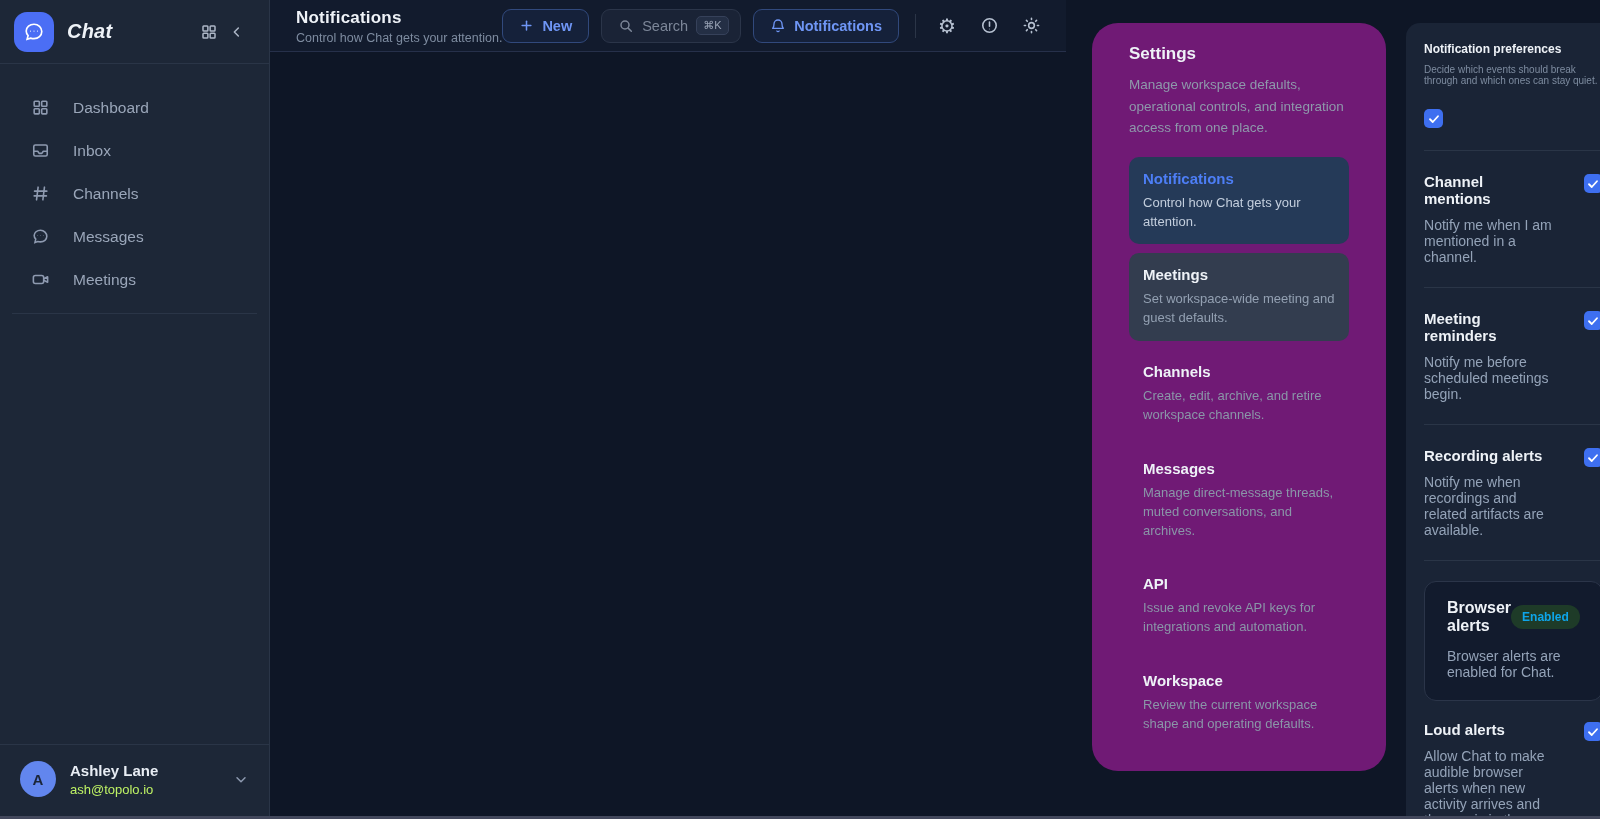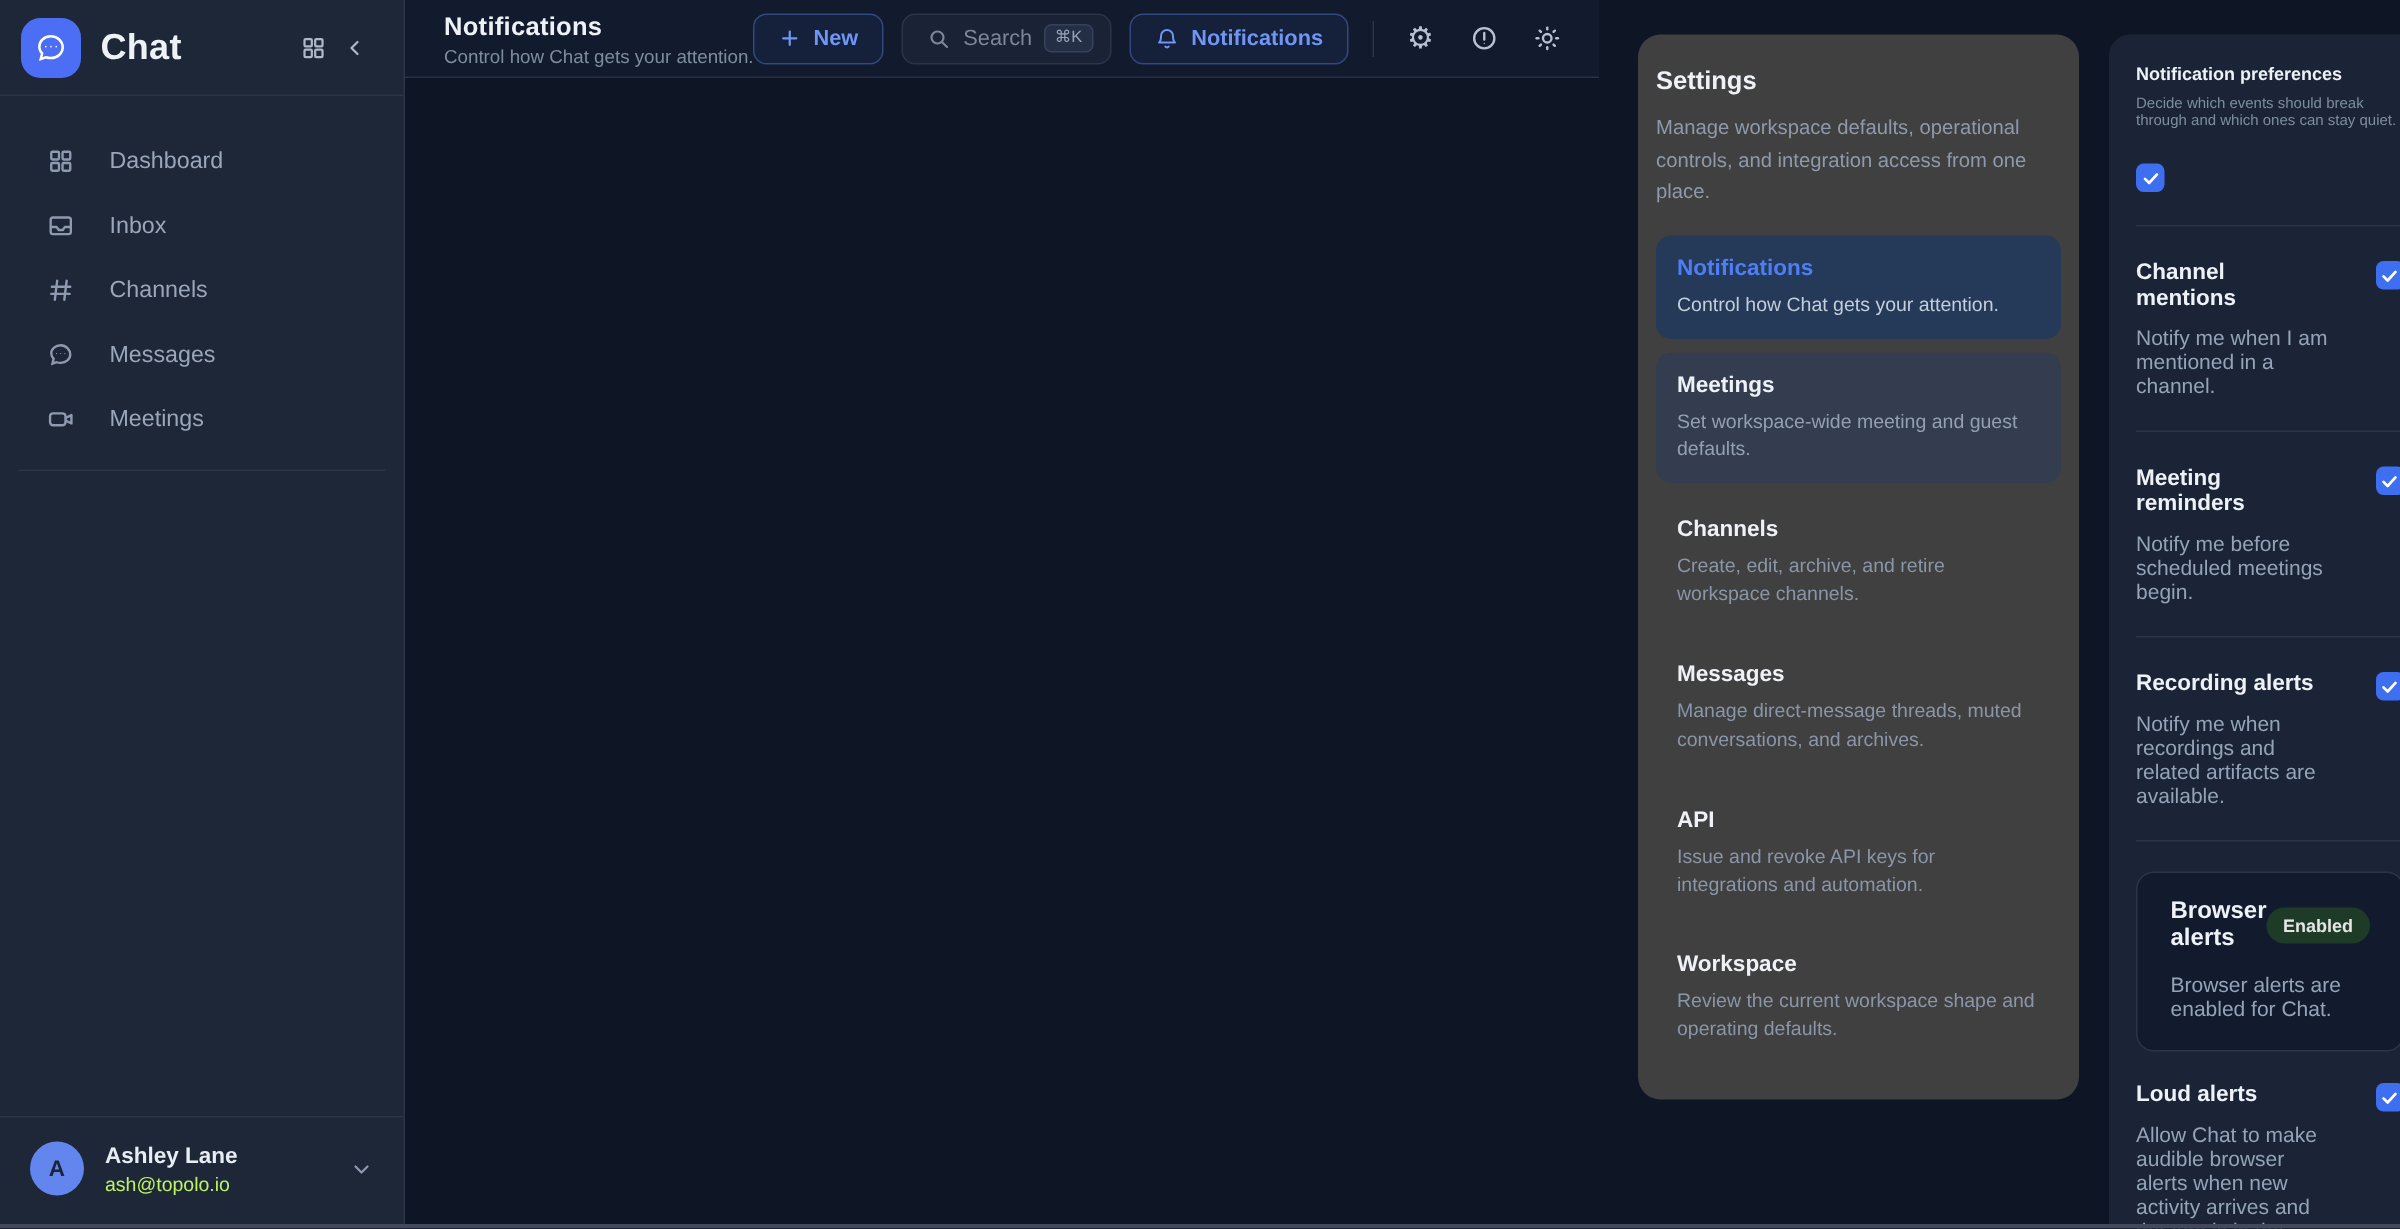--- a/index.html
+++ b/index.html
@@ -19,21 +19,21 @@
     display:flex; flex-direction:column;
   }
   .logo-row {
     height:64px; display:flex; align-items:center;
     padding:0 18px 0 14px; border-bottom:1px solid #2a3547;
   }
   .logo-badge {
     width:40px; height:40px; border-radius:13px; background:#4b6ef5;
     display:flex; align-items:center; justify-content:center; flex:none;
   }
-  .app-name { font-size:24px; font-weight:700; margin-left:13px; flex:1; letter-spacing:.2px; }
+  .app-name { font-size:20px; font-weight:700; margin-left:13px; flex:1; letter-spacing:.2px;font-style:italic; }
   .logo-row .mini-icon { color:#aeb8c8; display:flex; align-items:center; justify-content:center; width:28px; height:28px; cursor:pointer; }
   .nav { padding:22px 12px 14px; display:flex; flex-direction:column; }
   .nav-item {
     display:flex; align-items:center; gap:23px;
     padding:12px 18px; border-radius:10px; cursor:pointer;
     color:#9aa6b9; font-size:15.5px;
   }
   .nav-item .nicon { display:flex; width:20px; justify-content:center; color:#8e9ab0; }
   .nav-divider { height:1px; background:#2a3547; margin:12px 0 0; }
   .sidebar-spacer { flex:1; }
@@ -82,22 +82,22 @@
     color:#b6c1d1; cursor:pointer; background:transparent; border:none;
   }
   .gear-glyph { font-size:20px; line-height:1; }
 
   
   .main {
     flex:1; background:#0e1626; display:flex; gap:20px;
     padding:23px 28px 0 26px; overflow:hidden;
   }
   .settings-card {
-    width:294px; min-width:294px; background:#404040; border-radius:15px;
-    padding:21px 12px 24px; height:fit-content;
+    width:294px; min-width:294px; background:#701a75; border-radius:26px;
+    padding:21px 37px 24px; height:fit-content;
   }
   .settings-title { font-size:17px; font-weight:700; }
   .settings-desc { font-size:13.5px; color:#8e99ab; line-height:1.6; margin-top:10px; }
   .settings-list { margin-top:18px; display:flex; flex-direction:column; gap:9px; }
   .settings-item { padding:13px 14px; border-radius:10px; cursor:pointer; }
   .settings-item .si-label { font-size:15px; font-weight:700; color:#eef2f7; }
   .settings-item .si-desc { font-size:13px; color:#8a96a8; line-height:1.45; margin-top:7px; }
   .settings-item.selected { background:#253a58; }
   .settings-item.selected .si-label { color:#4d7ef6; }
   .settings-item.selected .si-desc { color:#c3cedd; }
@@ -120,21 +120,21 @@
     display:flex; align-items:center; justify-content:center;
     cursor:pointer; flex:none; margin-top:1px;
   }
   .browser-card {
     margin-top:20px; background:#121b2d; border:1px solid #2b3549;
     border-radius:12px; padding:17px 22px 20px;
   }
   .browser-card-head { display:flex; align-items:center; }
   .browser-card-title { font-size:16px; font-weight:700; flex:1; }
   .badge {
-    background:#1e3b28; color:#e5e5e5; font-size:12px; font-weight:700;
+    background:#1e3b28; color:#0ea5e9; font-size:12px; font-weight:700;
     border-radius:999px; padding:5px 11px;
   }
   .browser-card-desc { font-size:14px; color:#94a3b8; margin-top:13px; }
   .loud-row { padding-top:20px; }
 
   .bottom-edge {
     position:absolute; left:0; bottom:0; width:1600px; height:3px;
     background:#43485с;
     background:#43485c;
   }

